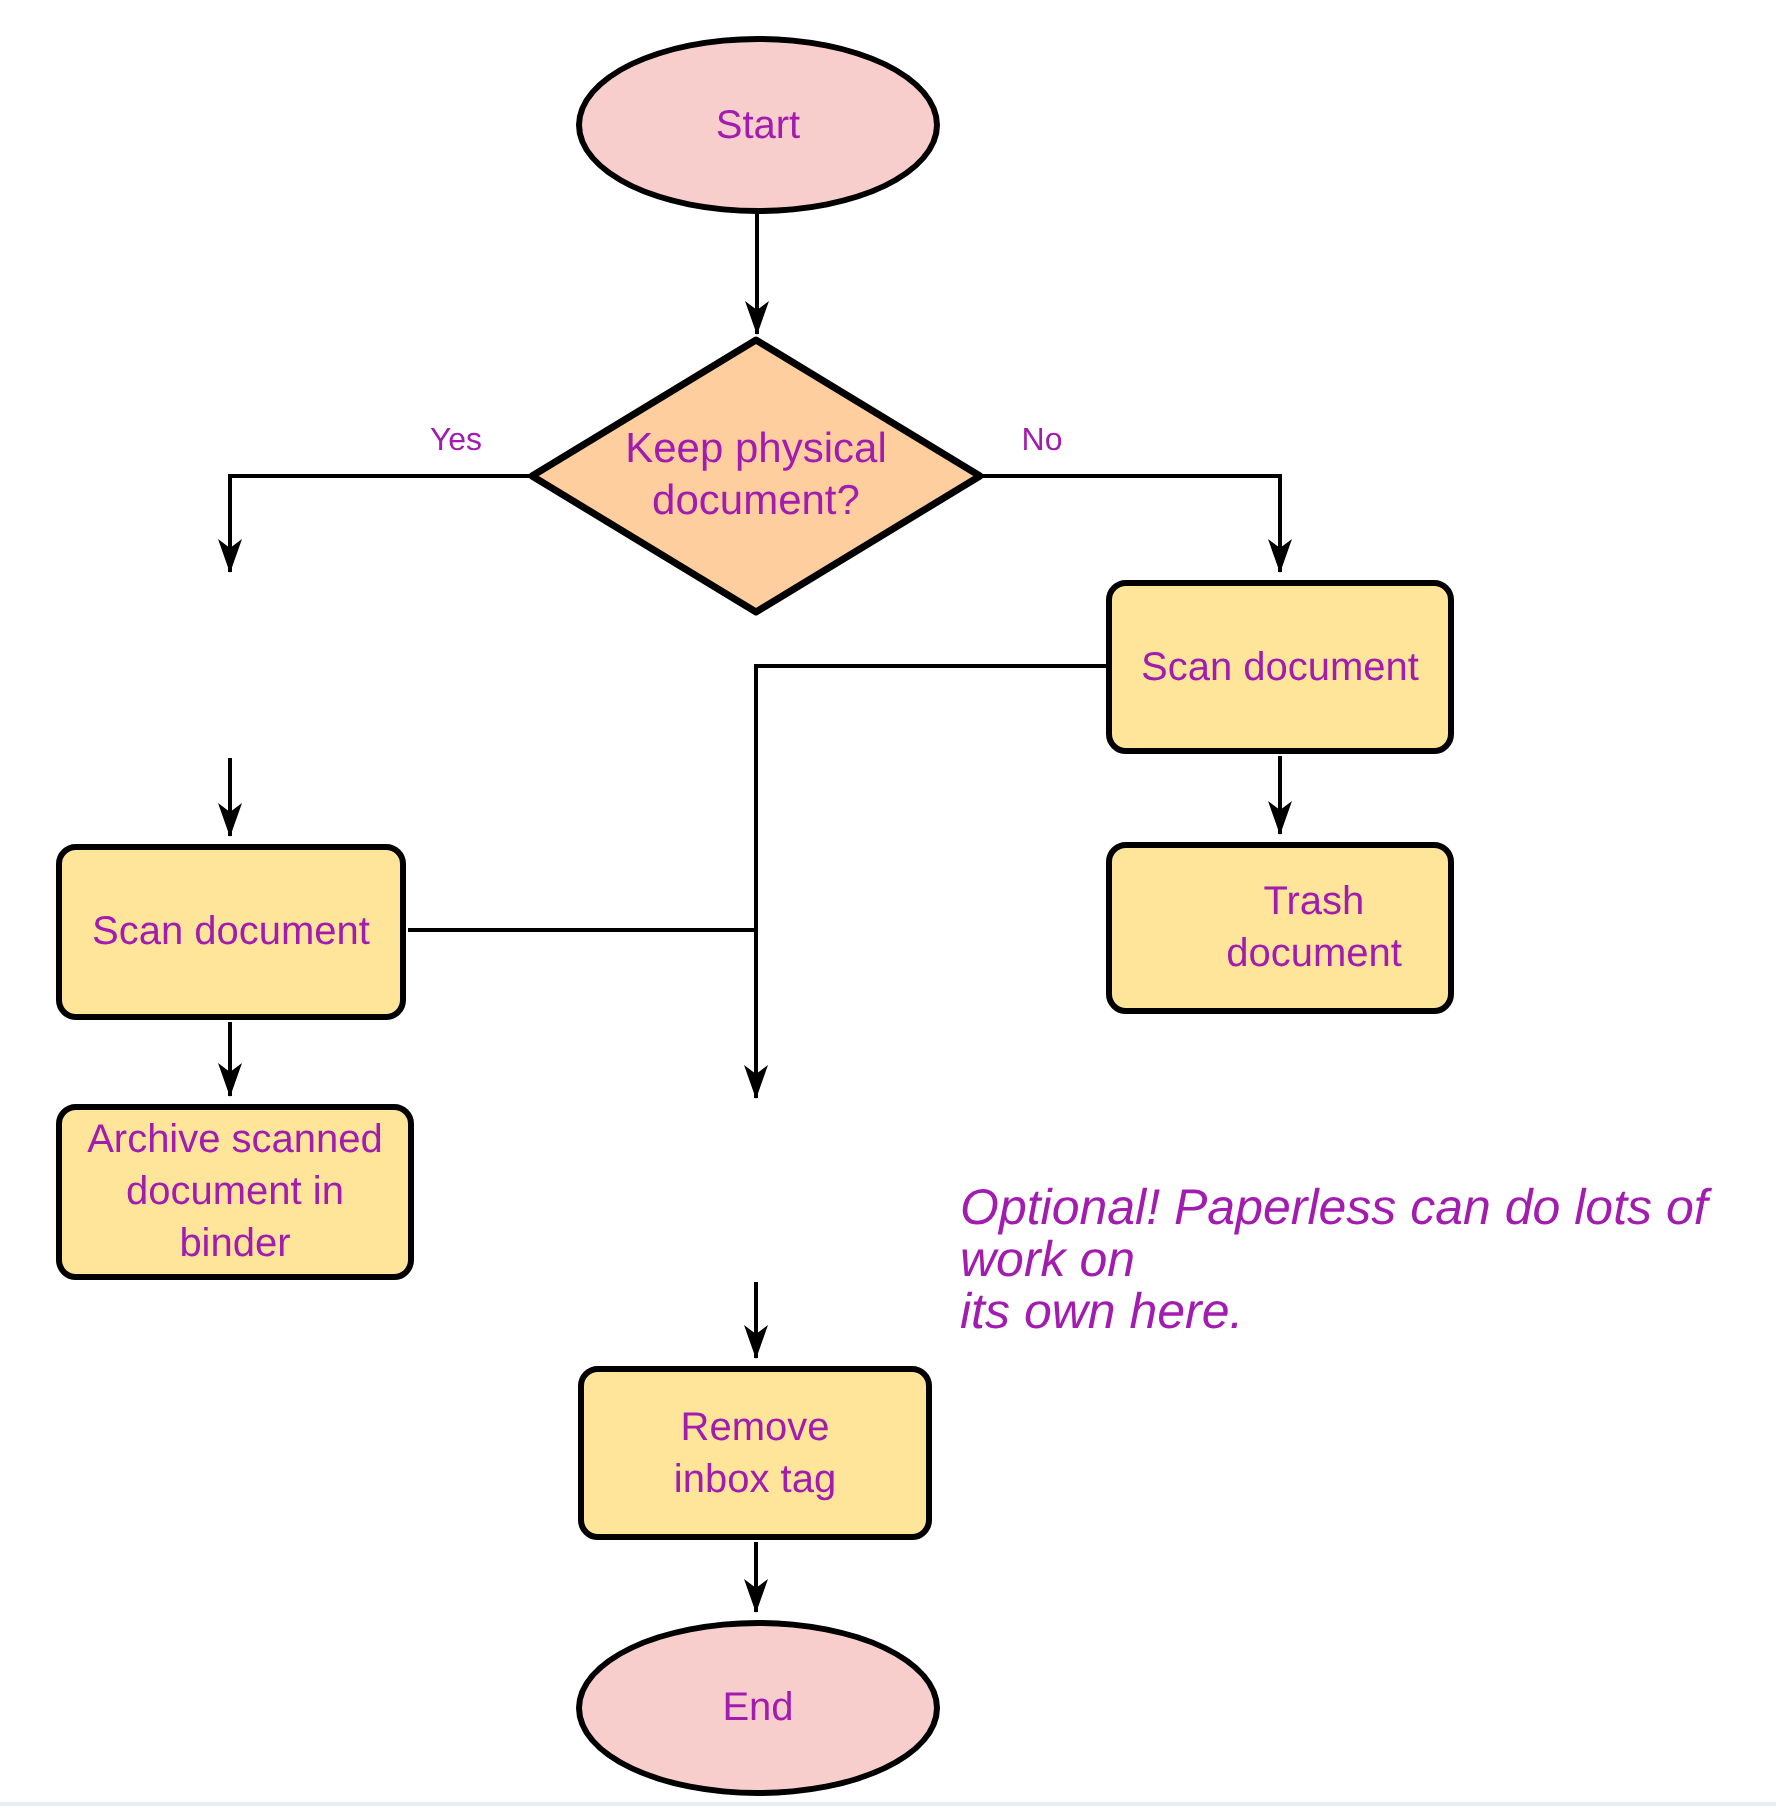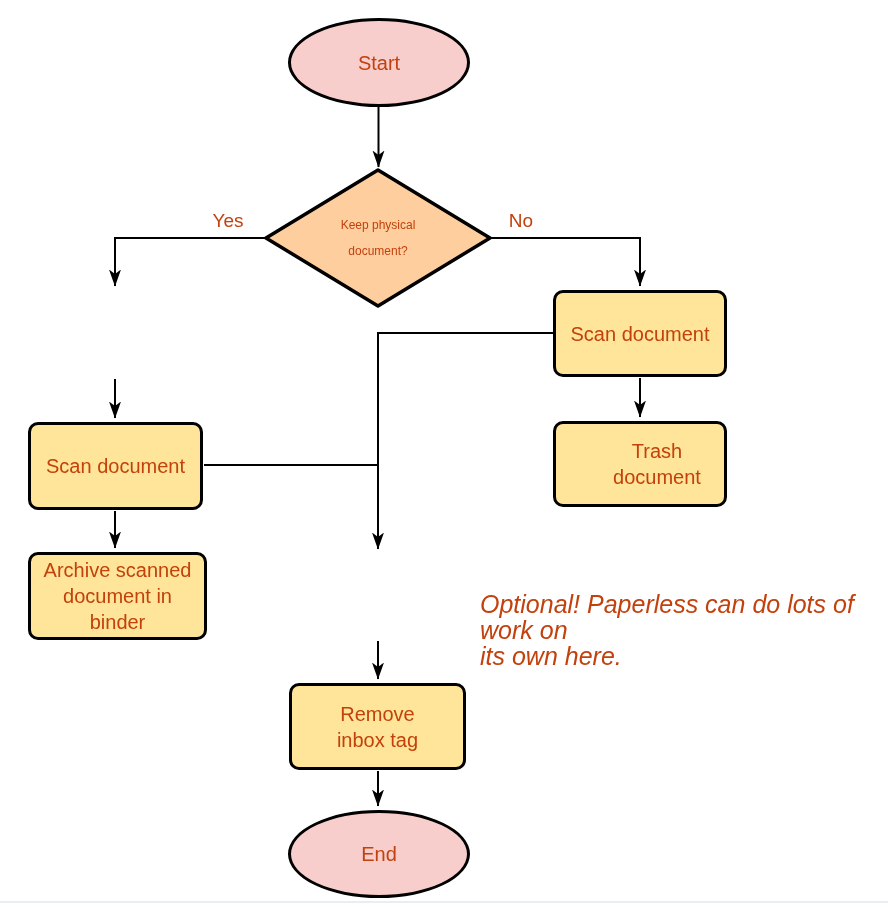--- a/index.html
+++ b/index.html
@@ -7,21 +7,21 @@
     padding: 0;
     background: #ffffff;
     font-family: "Liberation Sans", sans-serif;
   }
   .canvas {
     position: relative;
     width: 888px;
     height: 907px;
     background: #ffffff;
     overflow: hidden;
-    color: #c2410c;
+    color: #a21caf;
   }
   .wires {
     position: absolute;
     left: 0;
     top: 0;
   }
   .wires path.edge {
     fill: none;
     stroke: #000000;
     stroke-width: 2;
@@ -50,28 +50,28 @@
     background: #ffe599;
     border-radius: 10px;
   }
   .terminator {
     background: #f8cecc;
     border-radius: 50%;
   }
   .float-label {
     position: absolute;
     transform: translate(-50%, -50%);
-    font-size: 19px;
+    font-size: 16px;
     white-space: nowrap;
   }
   .diamond-text {
     position: absolute;
     transform: translate(-50%, -50%);
     text-align: center;
-    font-size: 12px;
+    font-size: 21px;
     line-height: 26px;
     white-space: pre-line;
   }
   .side-note {
     position: absolute;
     left: 480px;
     top: 591px;
     font-size: 25px;
     line-height: 26px;
     font-style: italic;

